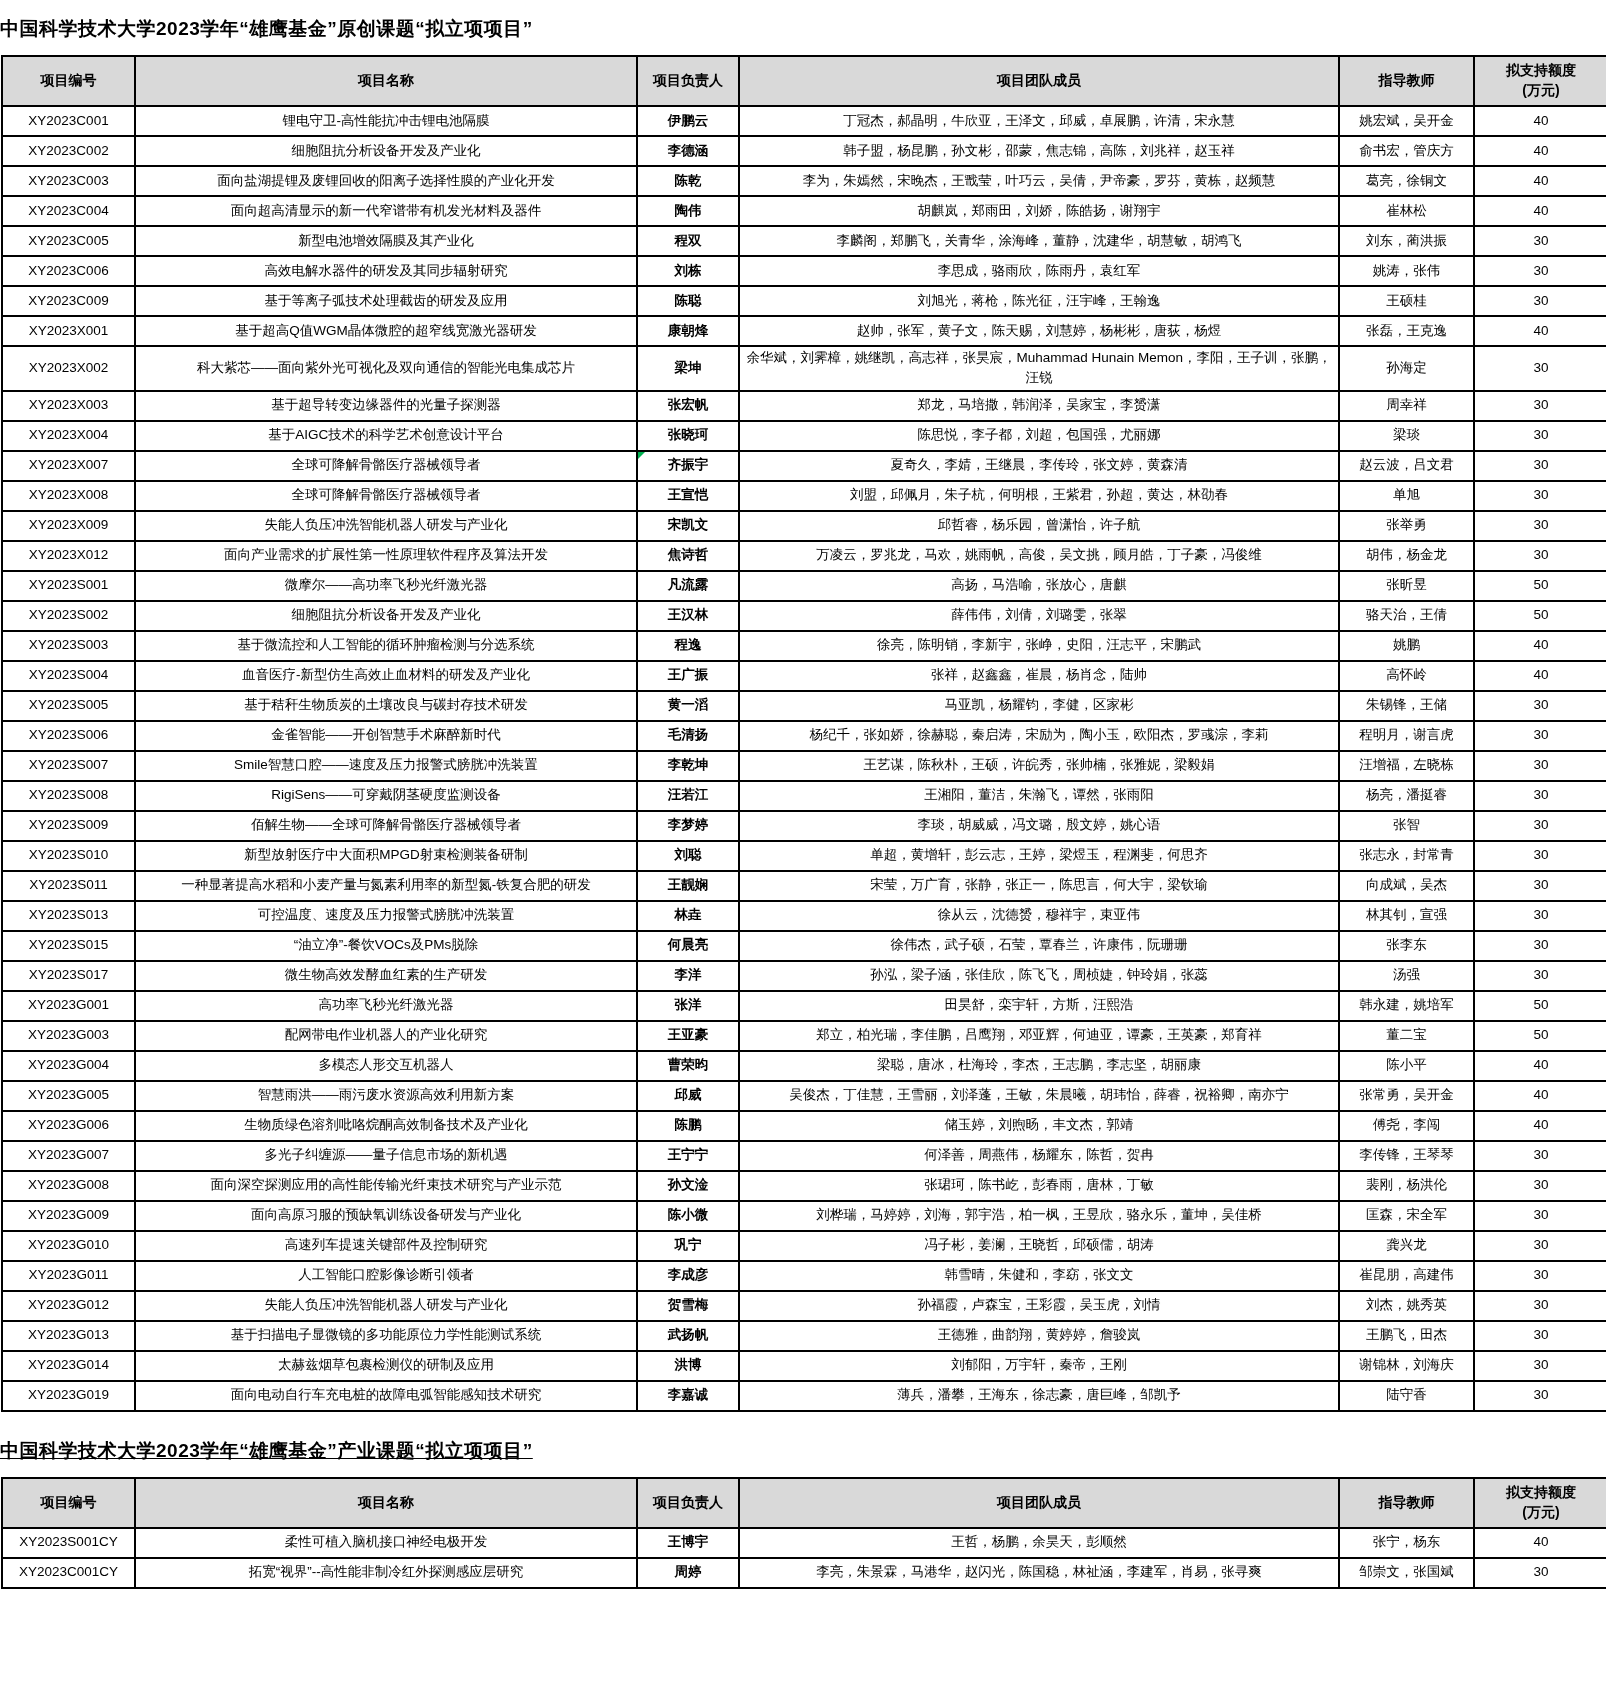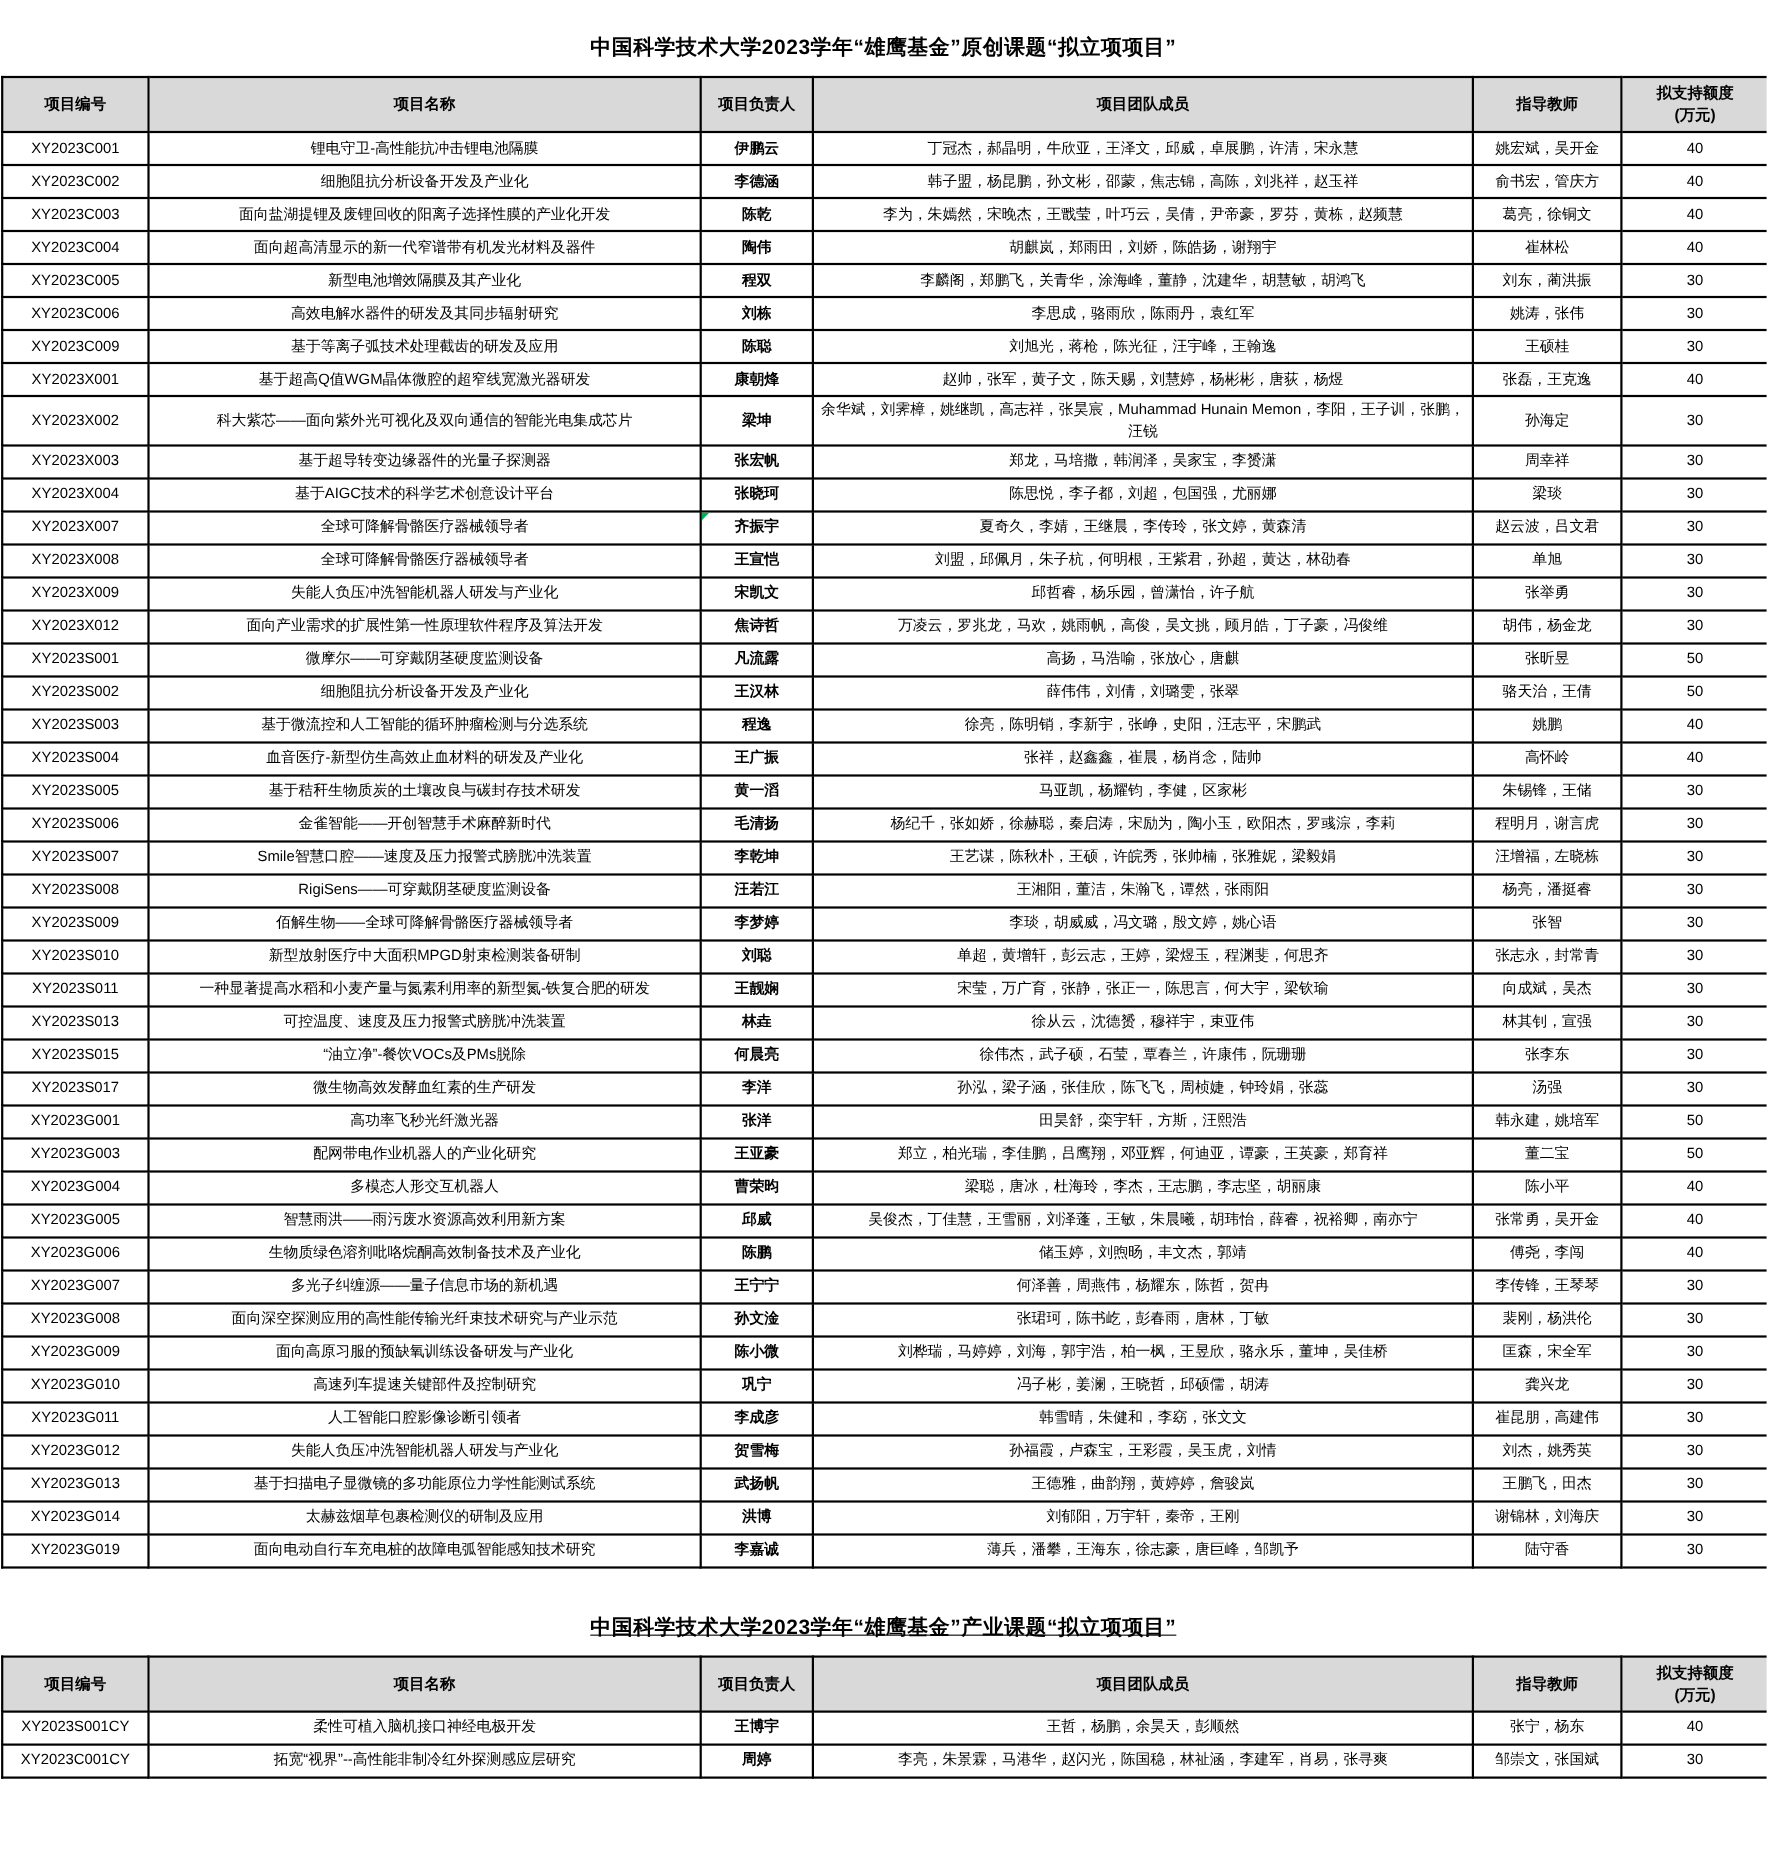--- a/index.html
+++ b/index.html
@@ -2,22 +2,22 @@
 <html><head>
 <meta charset="utf-8">
 <style>
   html,body { margin:0; padding:0; background:#ffffff; }
   body {
     width:1606px; min-height:1683px;
     font-family:"Liberation Sans", sans-serif;
     color:#000;
   }
   .doc-title {
-    text-align:center; font-weight:bold; font-size:19px;
-    padding:16px 0 13px 0; letter-spacing:0.5px;margin-top:14px;
+    text-align:left; font-weight:bold; font-size:19px;
+    padding:16px 0 13px 0; letter-spacing:0.5px;
   }
   .doc-title.second { padding-top:26px;text-decoration:underline; }
   table.projects {
     border-collapse:collapse; width:1604px; margin:0 1px;
     table-layout:fixed;
   }
   table.projects th, table.projects td {
     border:2px solid #000;
     text-align:center; vertical-align:middle;
     padding:1px 4px; overflow:hidden;
@@ -175,21 +175,21 @@
       <tr>
         <td class="project-id-cell">XY2023X012</td>
         <td class="project-name-cell">面向产业需求的扩展性第一性原理软件程序及算法开发</td>
         <td class="leader-cell">焦诗哲</td>
         <td class="team-cell">万凌云，罗兆龙，马欢，姚雨帆，高俊，吴文挑，顾月皓，丁子豪，冯俊维</td>
         <td class="advisor-cell">胡伟，杨金龙</td>
         <td class="amount-cell">30</td>
       </tr>
       <tr>
         <td class="project-id-cell">XY2023S001</td>
-        <td class="project-name-cell">微摩尔——可穿戴阴茎硬度监测设备</td>
+        <td class="project-name-cell">微摩尔——高功率飞秒光纤激光器</td>
         <td class="leader-cell">凡流露</td>
         <td class="team-cell">高扬，马浩喻，张放心，唐麒</td>
         <td class="advisor-cell">张昕昱</td>
         <td class="amount-cell">50</td>
       </tr>
       <tr>
         <td class="project-id-cell">XY2023S002</td>
         <td class="project-name-cell">细胞阻抗分析设备开发及产业化</td>
         <td class="leader-cell">王汉林</td>
         <td class="team-cell">薛伟伟，刘倩，刘璐雯，张翠</td>

